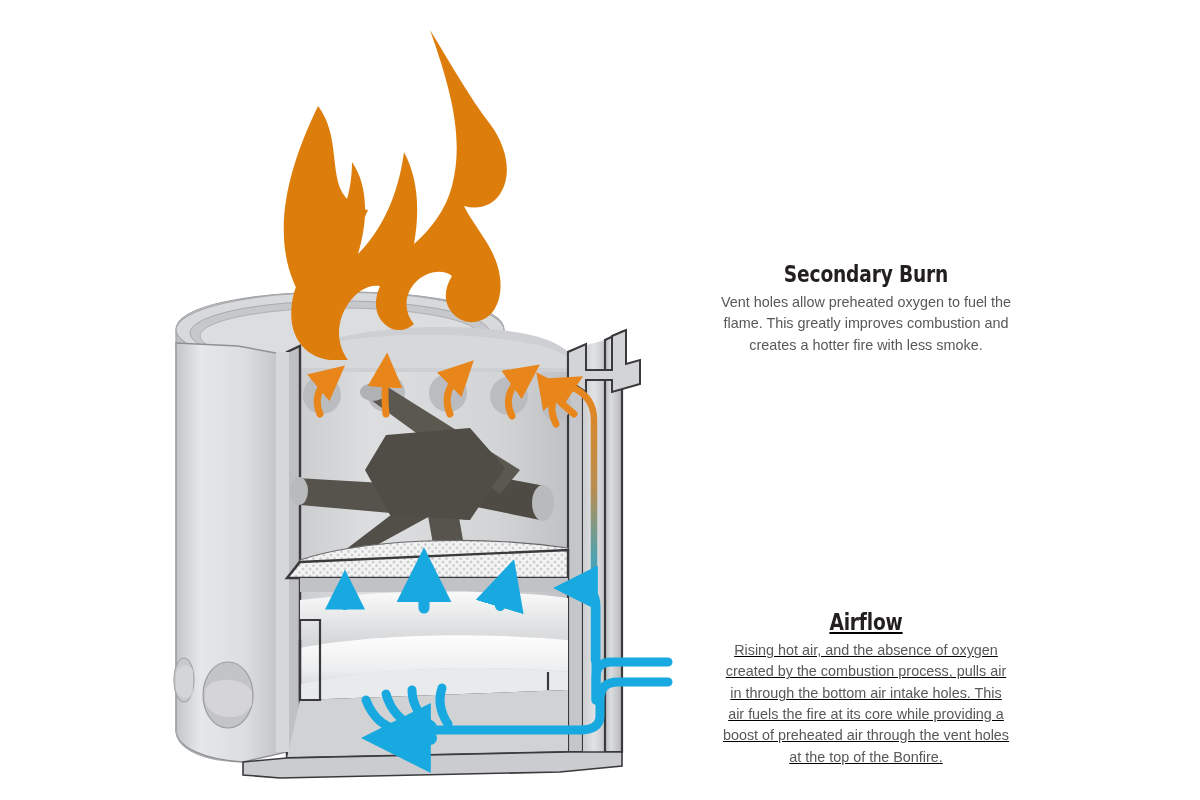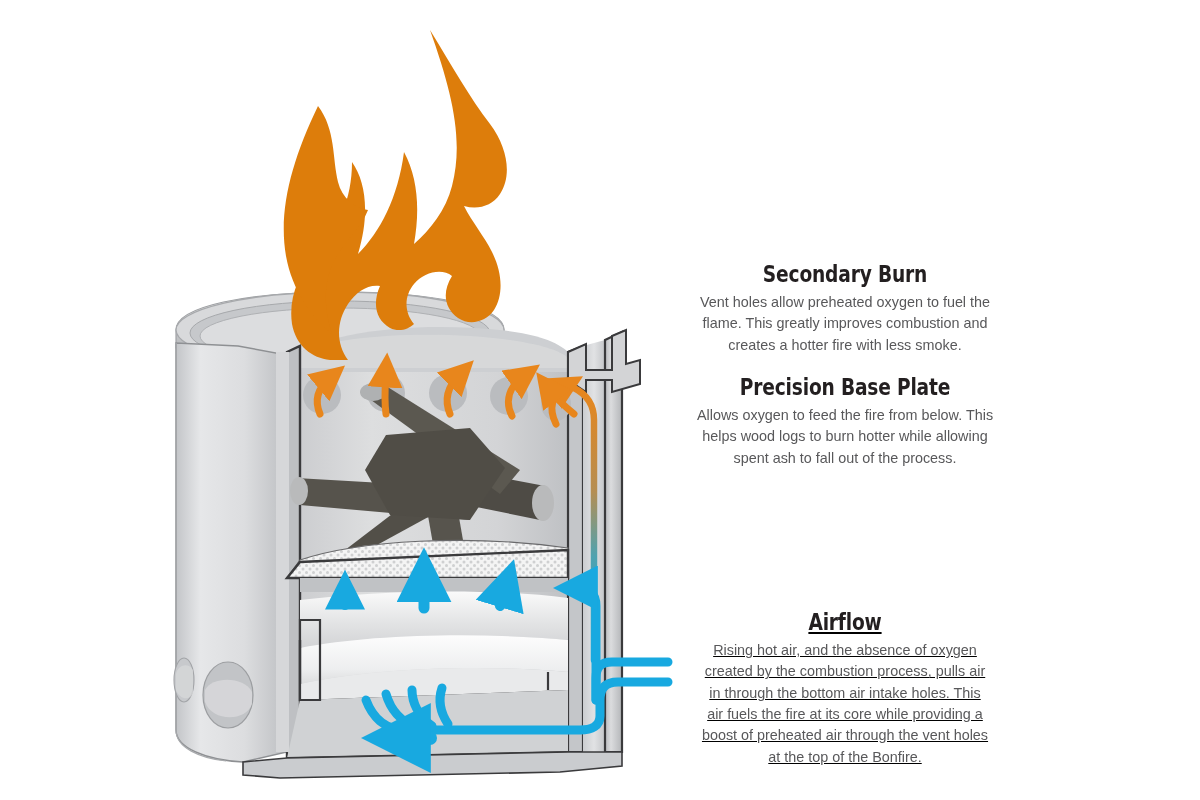--- a/index.html
+++ b/index.html
@@ -34,21 +34,21 @@
     left: 0;
     top: 0;
     width: 680px;
     height: 800px;
     display: block;
   }
 
   
   #features-panel {
     position: absolute;
-    left: 639px;
+    left: 660px;
     top: 0;
     width: 520px;
     height: 632px;
   }
   .feature-block {
     position: absolute;
     left: 30px;
     width: 352px;
     text-align: center;
   }
@@ -296,28 +296,20 @@
 
     <div class="feature-block" id="feature-0">
       <h2 class="feature-title">Secondary Burn</h2>
       <p class="feature-body">
         <span>Vent holes allow preheated oxygen to fuel the</span>
         <span>flame. This greatly improves combustion and</span>
         <span>creates a hotter fire with less smoke.</span>
       </p>
     </div>
 
-    <div class="feature-block" id="feature-1">
-      <h2 class="feature-title">Precision Base Plate</h2>
-      <p class="feature-body">
-        <span>Allows oxygen to feed the fire from below. This</span>
-        <span>helps wood logs to burn hotter while allowing</span>
-        <span>spent ash to fall out of the process.</span>
-      </p>
-    </div>
 
 
     <div class="feature-block" id="feature-3">
       <h2 class="feature-title">Airflow</h2>
       <p class="feature-body">
         <span>Rising hot air, and the absence of oxygen</span>
         <span>created by the combustion process, pulls air</span>
         <span>in through the bottom air intake holes. This</span>
         <span>air fuels the fire at its core while providing a</span>
         <span>boost of preheated air through the vent holes</span>

